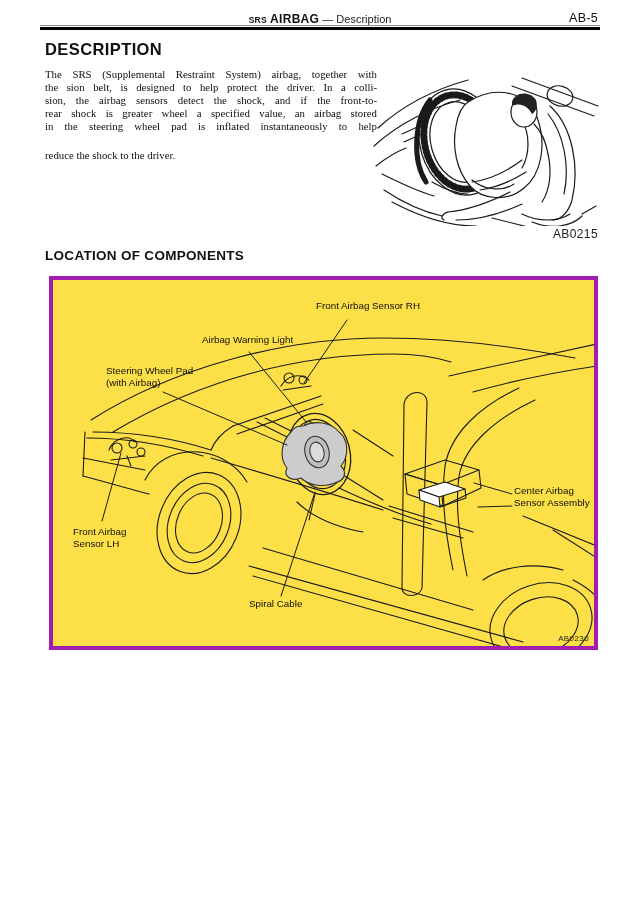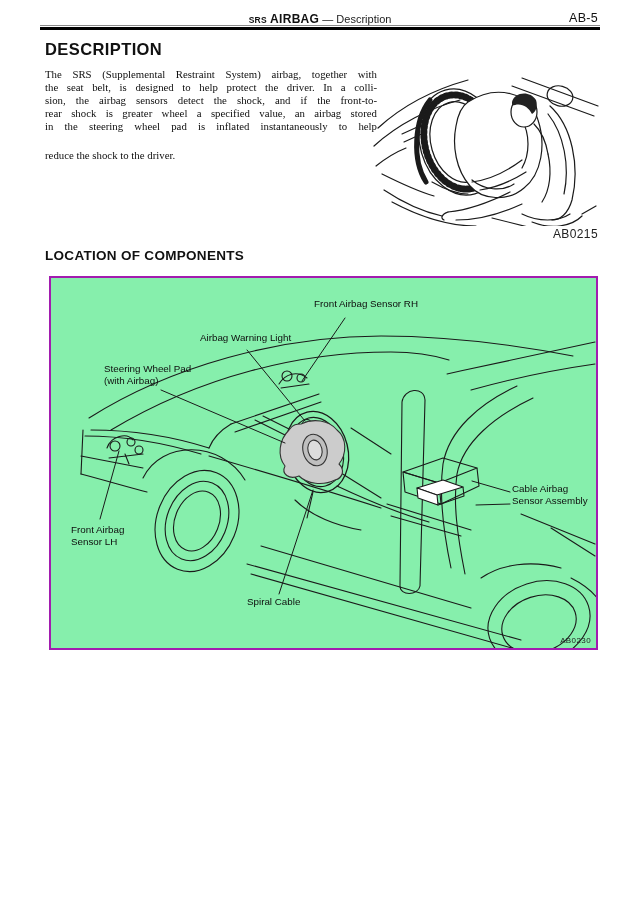--- a/index.html
+++ b/index.html
@@ -19,22 +19,22 @@
   .h1{position:absolute;left:45px;top:40px;font-size:16.5px;font-weight:bold;letter-spacing:.4px;}
   .desc{position:absolute;left:45px;top:68px;width:332px;font-size:10.8px;line-height:13.1px;color:#0e0e0e;}
   .dline{text-align:justify;text-align-last:justify;font-family:Liberation Serif, serif;}
   .dline.last{text-align-last:left;margin-top:16px;}
 
   .fig1{position:absolute;left:372px;top:62px;width:228px;height:164px;}
   .figcode1{position:absolute;right:42px;top:227px;font-size:12px;letter-spacing:.4px;color:#222;margin-left:8px;}
 
   
   .h2{position:absolute;left:45px;top:248px;font-size:13.5px;font-weight:bold;letter-spacing:.3px;}
-  .diagram{position:absolute;left:49px;top:276px;width:549px;height:374px;border:2px solid #a21caf;
-           box-sizing:border-box;overflow:hidden;background:#86efac;}
+  .diagram{position:absolute;left:49px;top:276px;width:549px;height:374px;border:4px solid #a21caf;
+           box-sizing:border-box;overflow:hidden;background:#fde047;}
   .diagram svg{position:absolute;left:0;top:0;}
   .lbl{position:absolute;font-size:9.8px;line-height:11.6px;white-space:pre-line;color:#0e0e0e;}
   .lbl-rh{left:263px;top:20px;}
   .lbl-wl{left:149px;top:54px;}
   .lbl-swp{left:53px;top:85px;}
   .lbl-ca{left:461px;top:205px;}
   .lbl-lh{left:20px;top:246px;}
   .lbl-sc{left:196px;top:318px;}
   .figcode2{position:absolute;right:5px;bottom:3px;font-size:8px;letter-spacing:.4px;color:#222;}
 </style>
@@ -49,21 +49,21 @@
     <span class="hdr-sub">—</span>
     <span class="hdr-sub">Description</span>
   </div>
   <div class="hdr-code">AB-5</div>
   <div class="rule-thin"></div>
   <div class="rule-thick"></div>
 
   <div class="h1">DESCRIPTION</div>
   <div class="desc">
     <div class="dline">The SRS (Supplemental Restraint System) airbag, together with</div>
-    <div class="dline">the seat belt, is designed to help protect the driver. In a colli-</div>
+    <div class="dline">the sion belt, is designed to help protect the driver. In a colli-</div>
     <div class="dline">sion, the airbag sensors detect the shock, and if the front-to-</div>
     <div class="dline">rear shock is greater wheel a specified value, an airbag stored</div>
     <div class="dline">in the steering wheel pad is inflated instantaneously to help</div>
     <div class="dline last">reduce the shock to the driver.</div>
   </div>
 
   <svg class="fig1" viewBox="0 0 228 164">
     <g fill="none" stroke="#1a1a1a" stroke-width="1.2" stroke-linecap="round">
 
       <path d="M 6,66 C 30,44 60,28 96,18"></path>
@@ -209,21 +209,21 @@
           <path d="M 49,241 L 68,173"></path>
           <path d="M 228,316 L 262,212"></path>
         </g>
       </g>
     </svg>
 
     <div class="lbl lbl-rh">Front Airbag Sensor RH</div>
     <div class="lbl lbl-wl">Airbag Warning Light</div>
     <div class="lbl lbl-swp">Steering Wheel Pad
 (with Airbag)</div>
-    <div class="lbl lbl-ca">Cable Airbag
+    <div class="lbl lbl-ca">Center Airbag
 Sensor Assembly</div>
     <div class="lbl lbl-lh">Front Airbag
 Sensor LH</div>
     <div class="lbl lbl-sc">Spiral Cable</div>
     <div class="figcode2">AB0230</div>
   </div>
 
 </div>
 
 </body></html>

